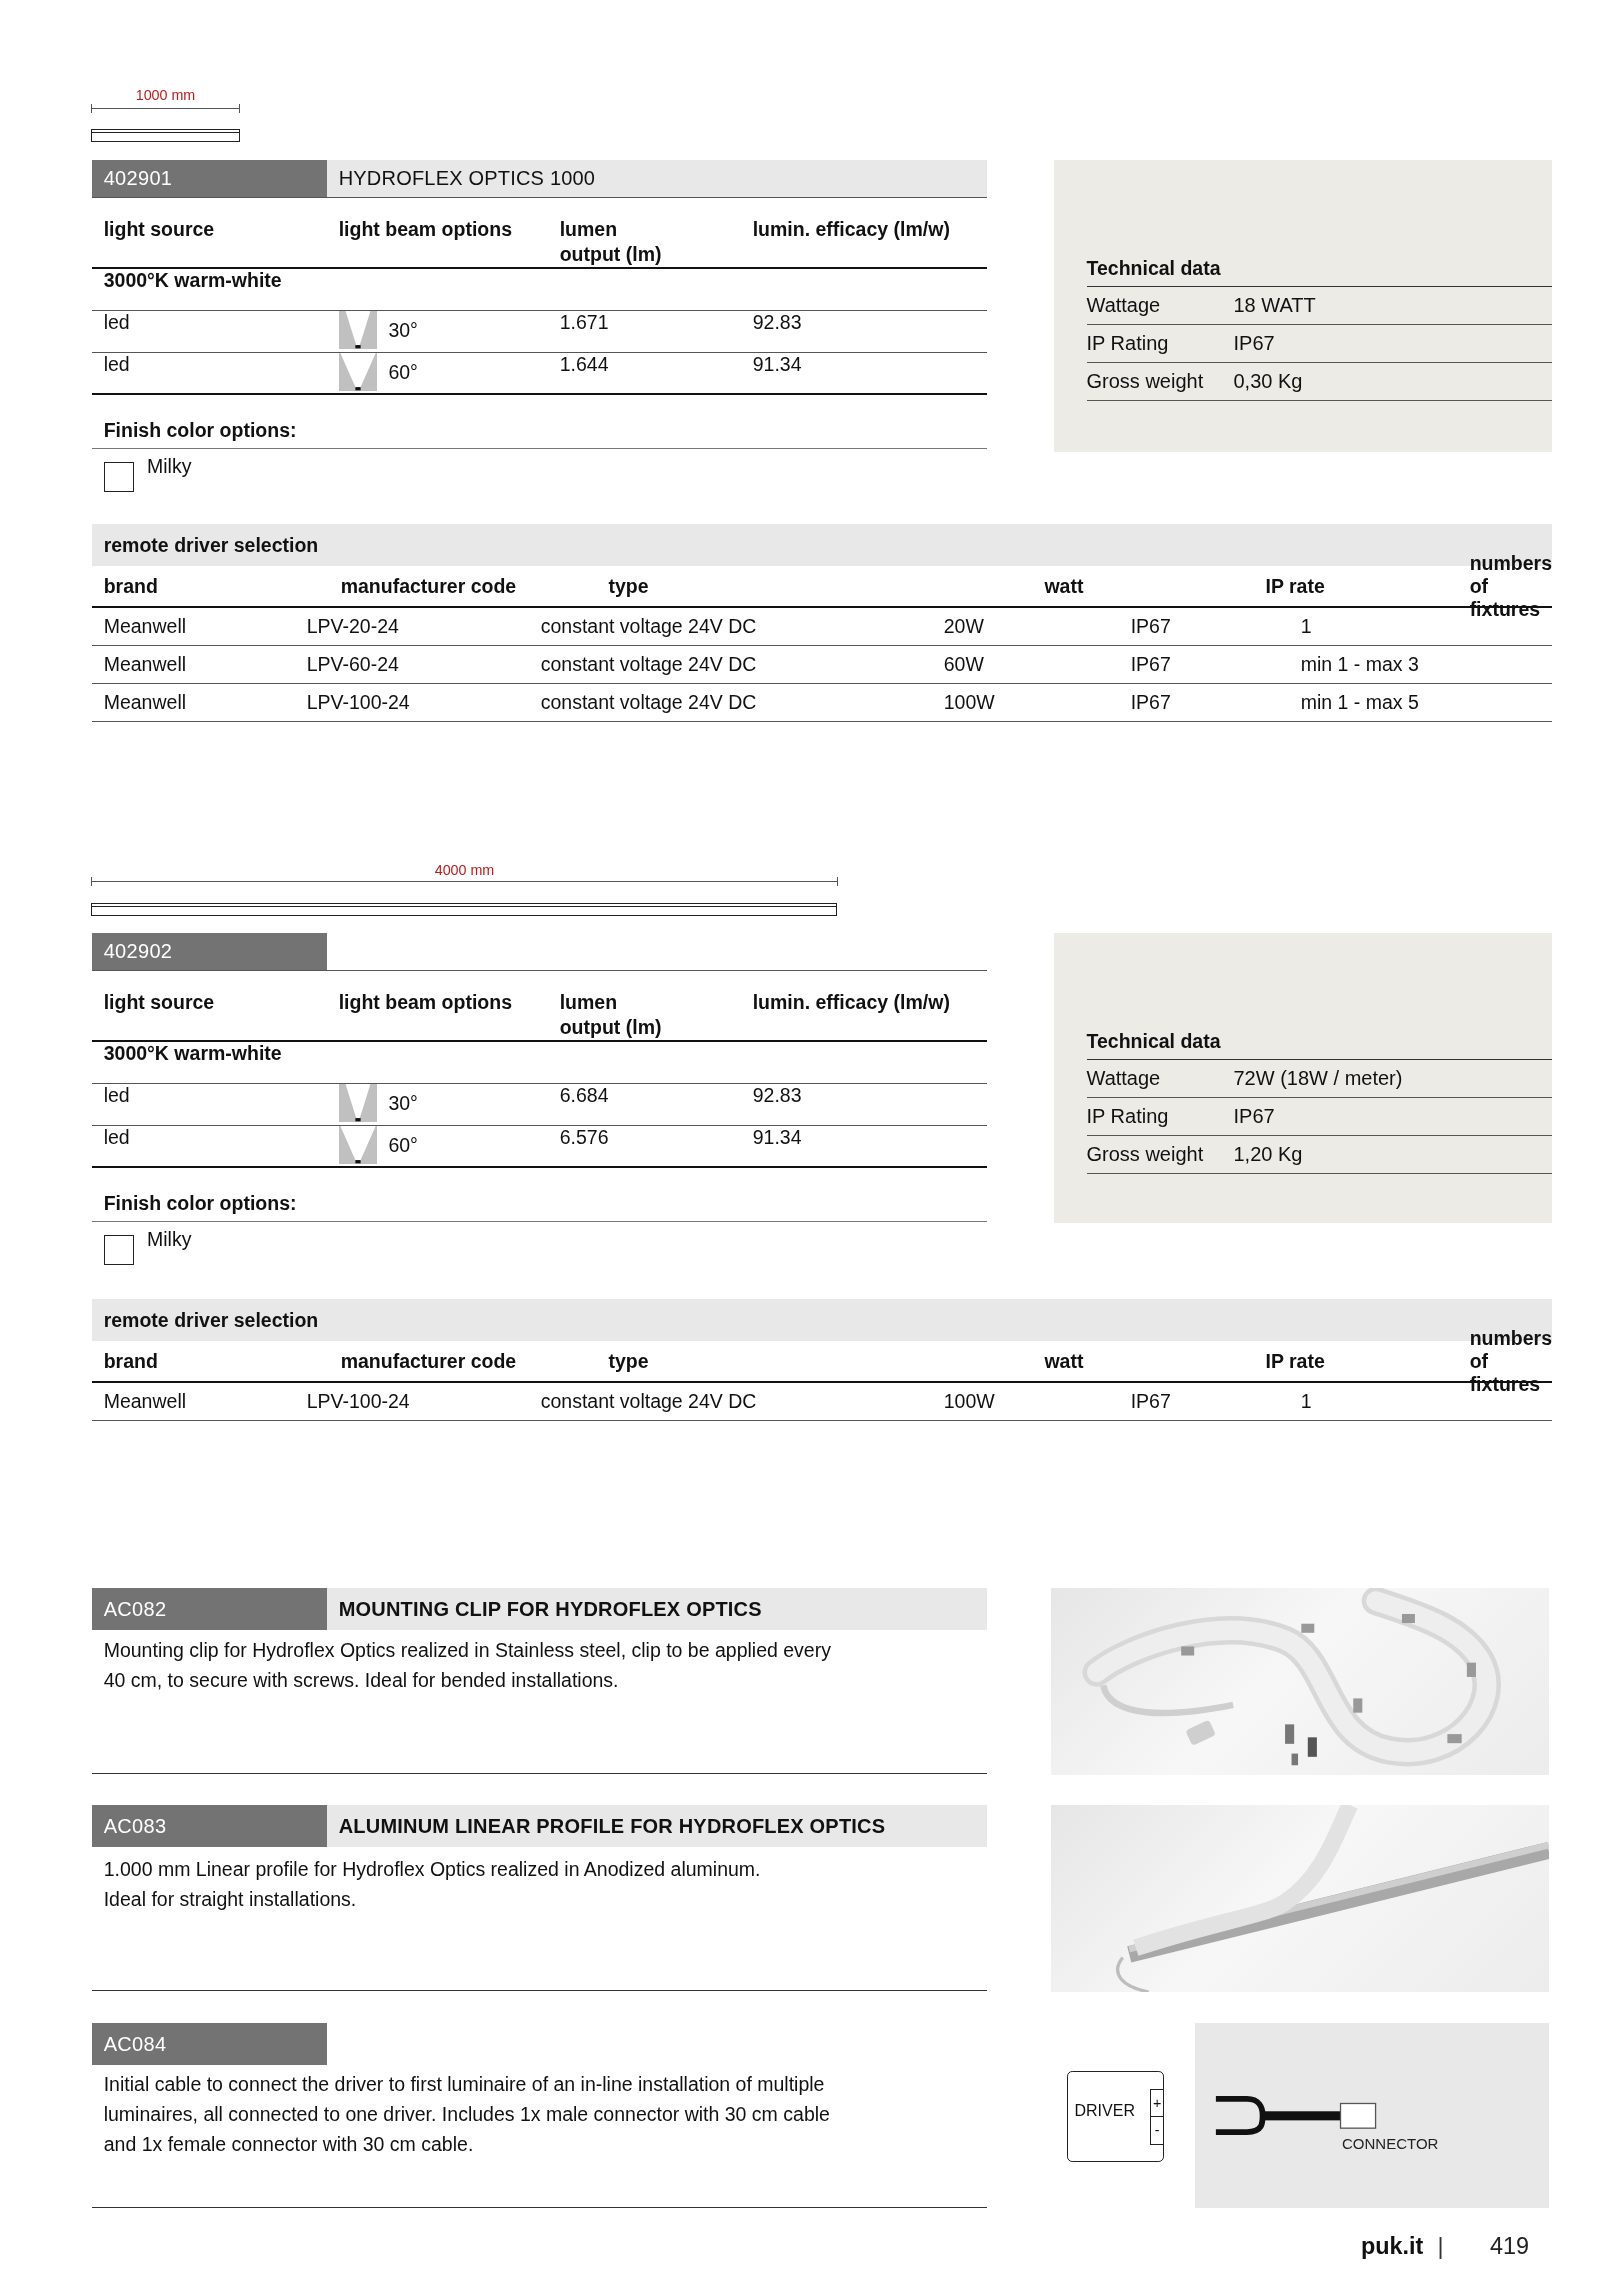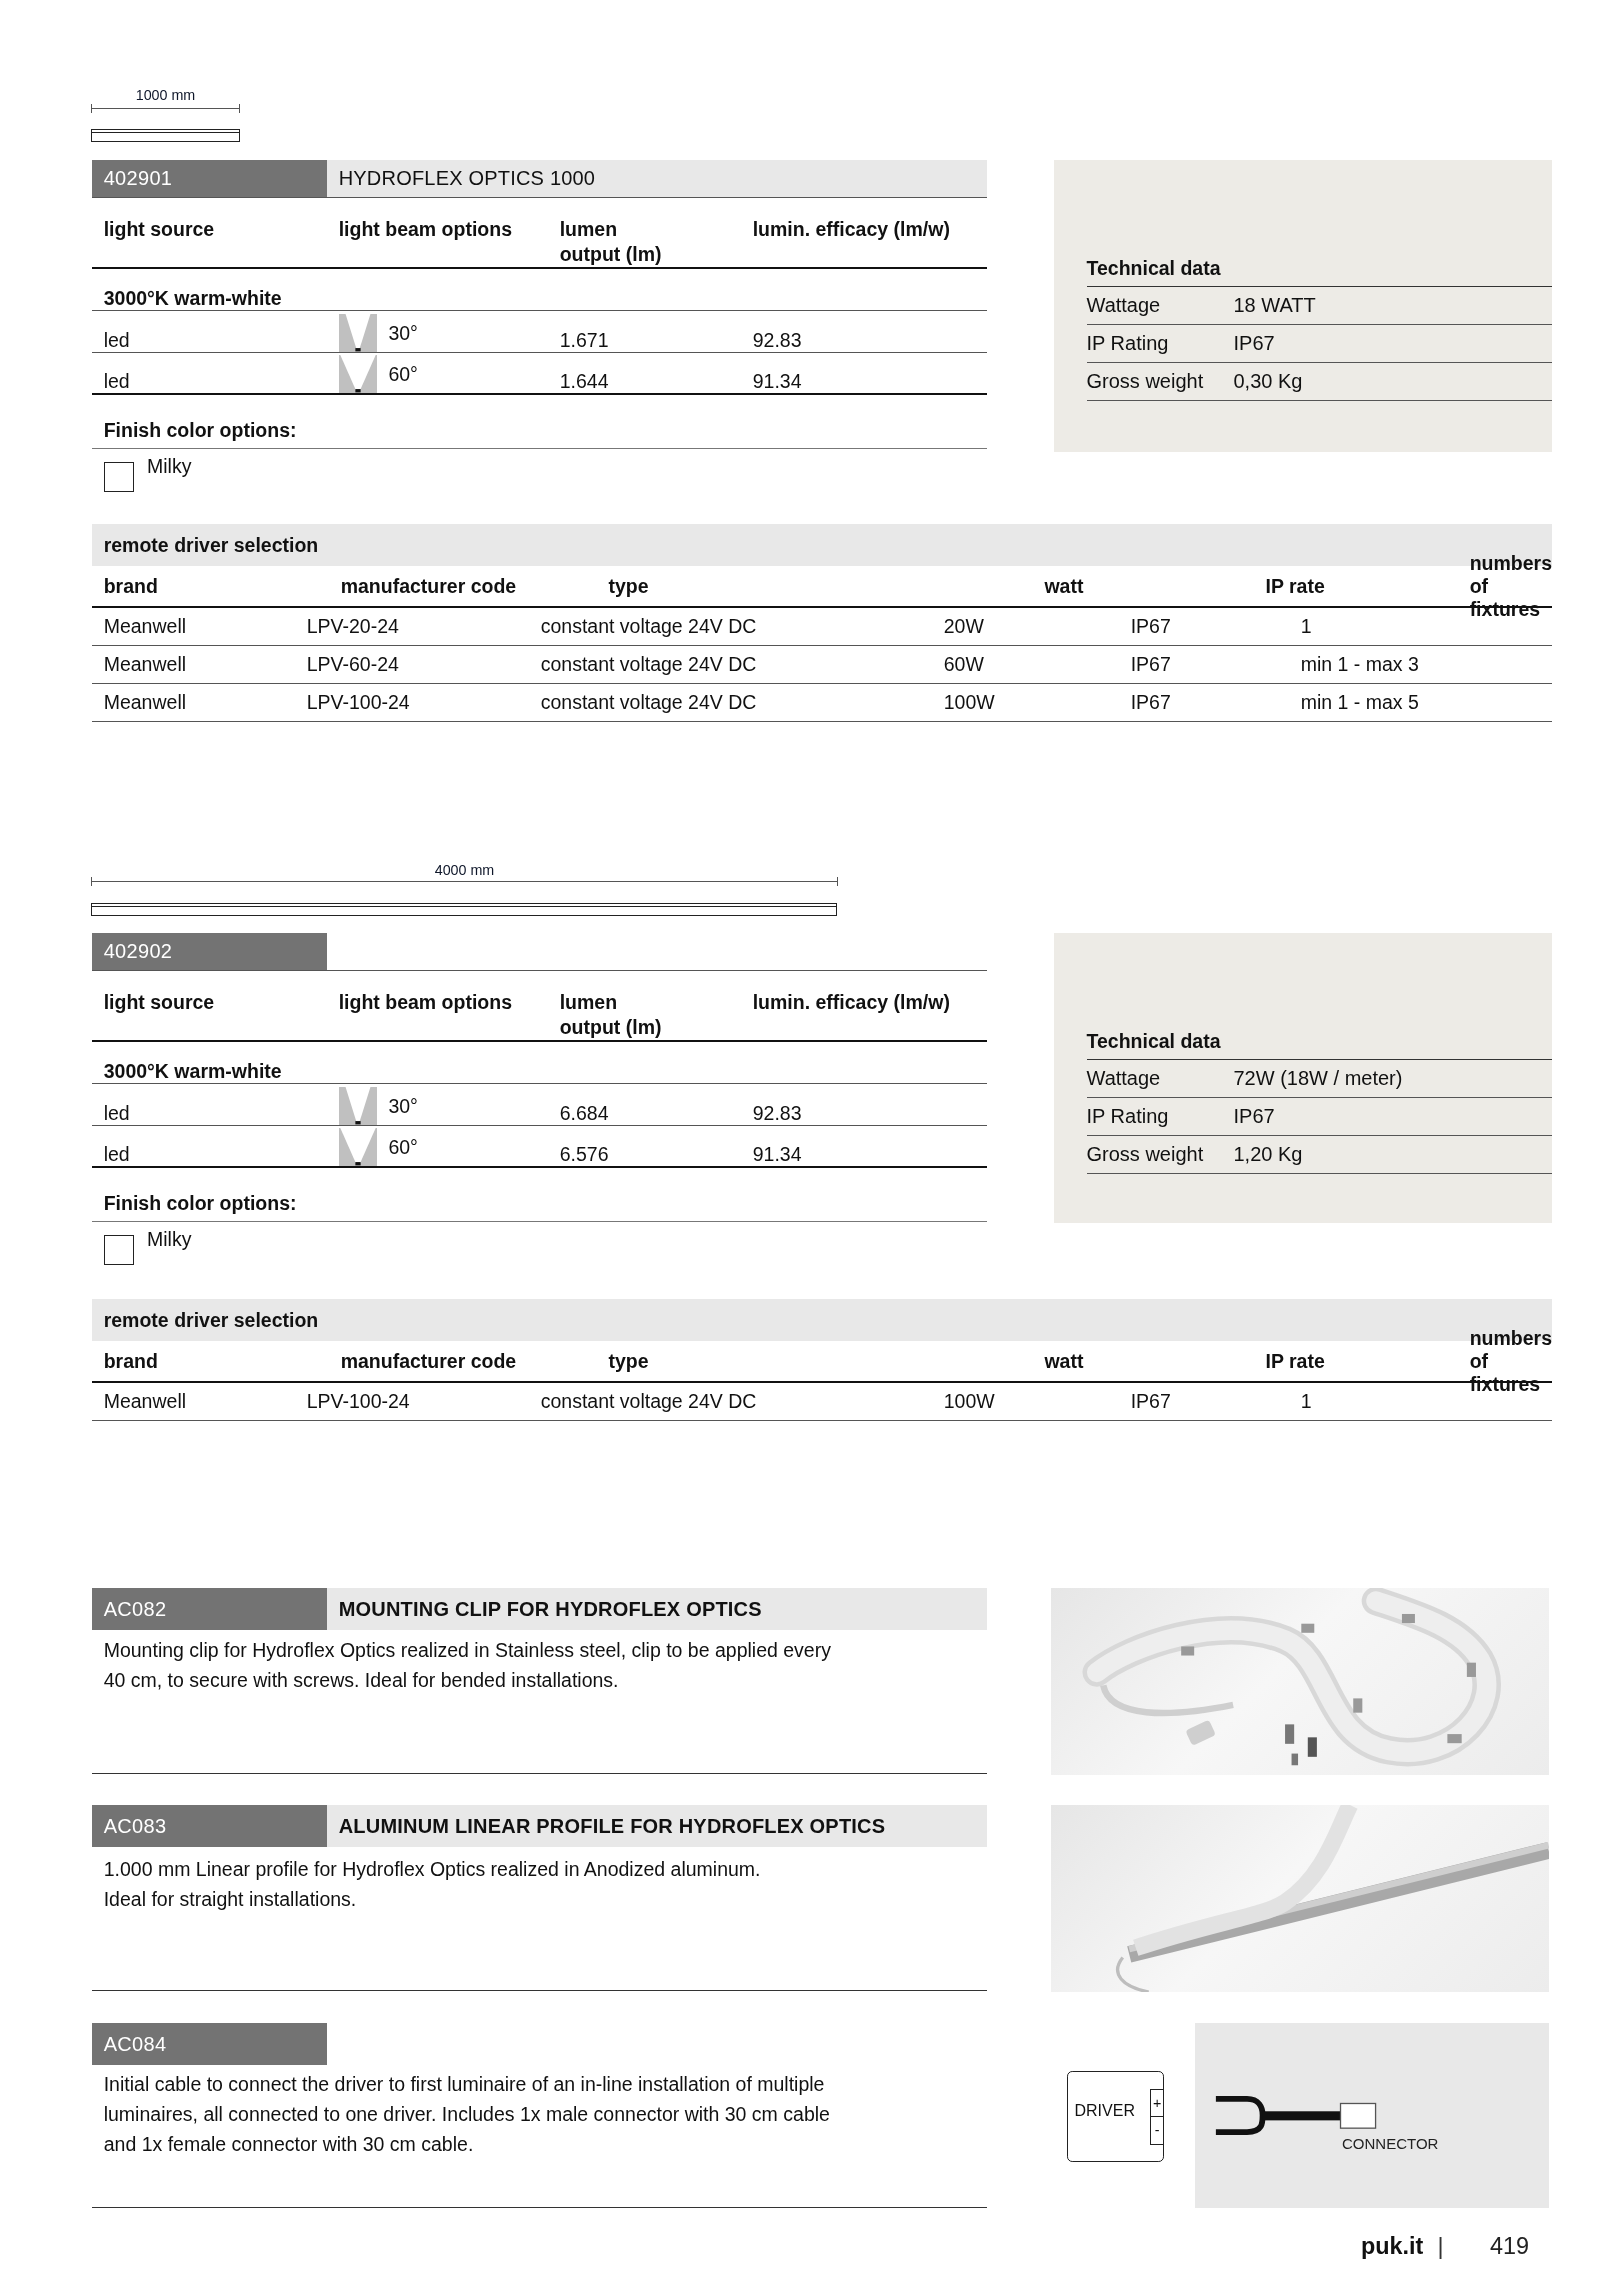--- a/index.html
+++ b/index.html
@@ -1,36 +1,36 @@
 <!DOCTYPE html>
 <html style="font-size:10.4px"><head>
 <meta charset="utf-8">
 <style>
   * { box-sizing: border-box; margin: 0; padding: 0; }
   html, body { width: 1623px; height: 2295px; background: #ffffff; }
   body { position: relative; font-family: "Liberation Sans", sans-serif; color: #111; overflow: hidden; }
   .abs { position: absolute; }
 
   
-  .dim-label { position: absolute; font-size: 14.3px; color: #0f172a; text-align: center; }
+  .dim-label { position: absolute; font-size: 14.3px; color: #b91c1c; text-align: center; }
   .dim-line { position: absolute; height: 0; border-top: 1.3px solid #555; }
   .dim-line::before, .dim-line::after { content: ""; position: absolute; top: -5.2px; width: 0; height: 9px; border-left: 1.3px solid #555; }
   .dim-line::before { left: 0; }
   .dim-line::after { right: 0; }
   .dim-bar { position: absolute; border: 1.3px solid #222; height: 13px; }
   .dim-bar::before { content: ""; position: absolute; left: 0; right: 0; top: 1.9px; border-top: 1.3px solid #222; }
 
   
   .prod-head { position: absolute; display: flex; height: 38px; border-bottom: 1.3px solid #555; }
   .prod-code { width: 235px; background: #737373; color: #fff; font-size: 20px; display: flex; align-items: center; padding-left: 11.7px; letter-spacing: 0.3px; }
   .prod-name { flex: 1; background: #e8e8e8; color: #111; font-size: 20px; display: flex; align-items: center; padding-left: 11.7px; letter-spacing: 0.2px; }
 
   
   .spec { position: absolute; width: 895px; }
-  .spec-row { display: flex; align-items: flex-end; font-size: 19.5px; }
+  .spec-row { display: flex; align-items: flex-start; font-size: 19.5px; }
   .spec-row > div { padding-left: 11.7px; }
   .c1 { width: 235px; }
   .c2 { width: 221px; display: flex; align-items: center; }
   .c3 { width: 193px; }
   .c4 { flex: 1; }
   .spec-hdr { height: 71px; font-weight: bold; align-items: flex-start; padding-top: 19px; border-bottom: 2.6px solid #111; line-height: 25px; }
   .spec-group { height: 42px; font-weight: bold; border-bottom: 1.3px solid #555; }
   .spec-data { height: 42px; border-bottom: 1.3px solid #555; }
   .spec-data.last { border-bottom: 2.6px solid #111; }
   .beam-icon { width: 38px; height: 38px; margin-right: 11.7px; flex: none; }

